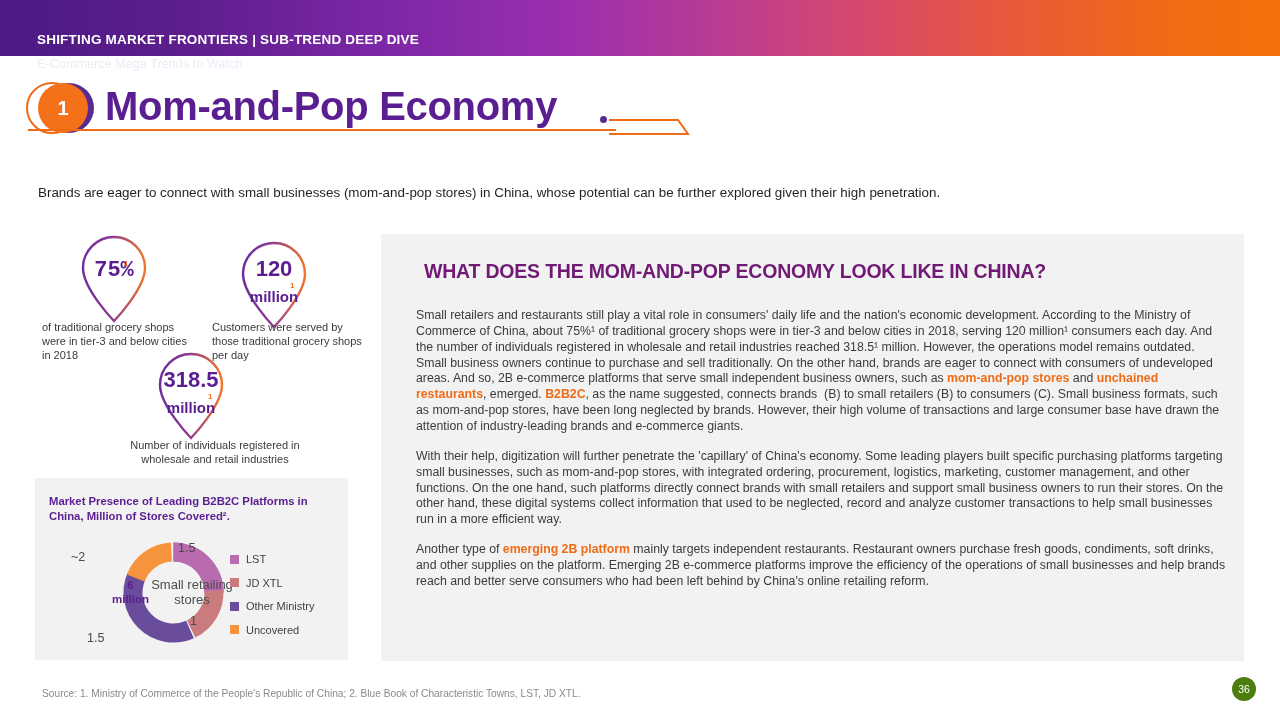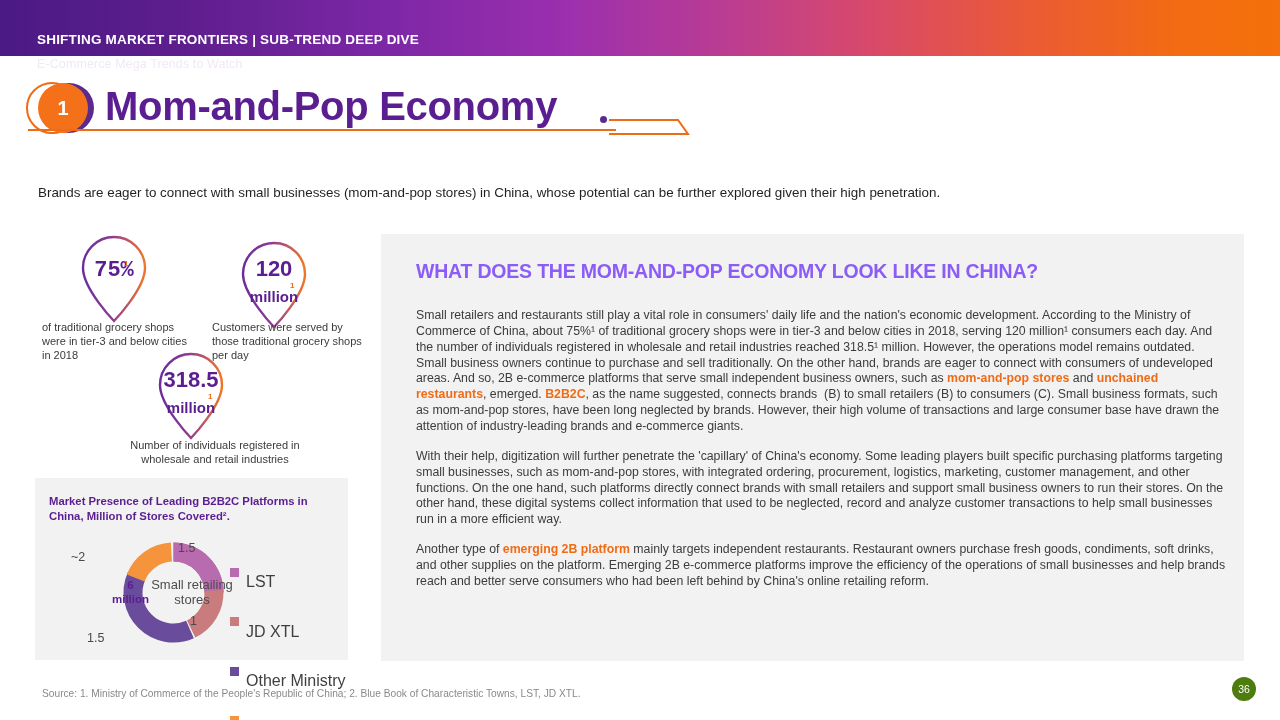--- a/index.html
+++ b/index.html
@@ -93,30 +93,30 @@
     display:flex;align-items:center;justify-content:center;
     text-align:center;
   }
   .donut-center .dc-top{font-size:11.5px;font-weight:bold;color:#5b1e91;line-height:1.2;}
   .donut-center .dc-sub{font-size:13px;color:#4d4d4d;line-height:1.15;margin-top:1px;}
   .donut-label{position:absolute;font-size:12.5px;color:#4a4a4a;}
 
   .legend{position:absolute;left:230px;top:553px;}
   .legend-row{display:flex;align-items:center;margin-bottom:11.5px;}
   .legend-sw{width:9px;height:9px;margin-right:7px;flex:0 0 auto;}
-  .legend-tx{font-size:16px;color:#3f3f3f;white-space:nowrap;margin-top:20px;}
+  .legend-tx{font-size:11px;color:#3f3f3f;white-space:nowrap;}
 
   
   .panel{
     position:absolute;left:381px;top:234px;width:863px;height:427px;
     background:#f2f2f2;
   }
   .panel-title{
-    position:absolute;left:35px;top:26px;width:790px;
-    font-size:19.5px;font-weight:bold;color:#8b5cf6;letter-spacing:-.2px;
+    position:absolute;left:43px;top:26px;width:790px;
+    font-size:19.5px;font-weight:bold;color:#701a75;letter-spacing:-.2px;
   }
   .panel-body{
     position:absolute;left:35px;top:74px;width:812px;
     font-size:12.3px;color:#3c3c3c;line-height:1.29;
   }
   .panel-body p{margin:0 0 14px 0;}
   .hl{color:#ef6c17;font-weight:bold;}
 
   
   .source{

